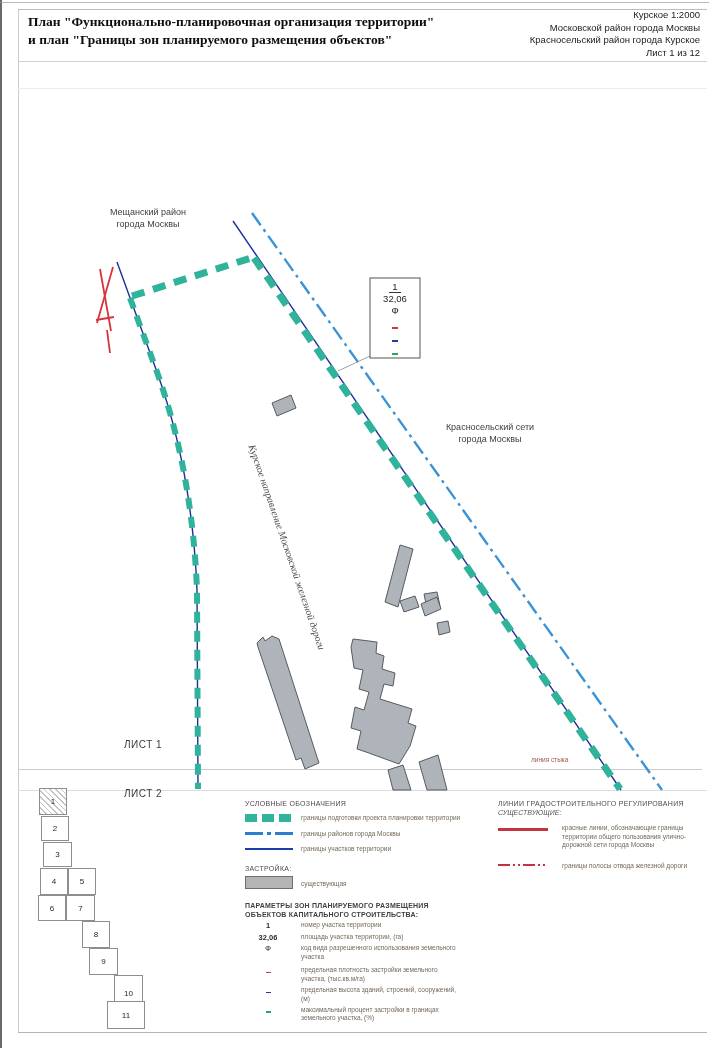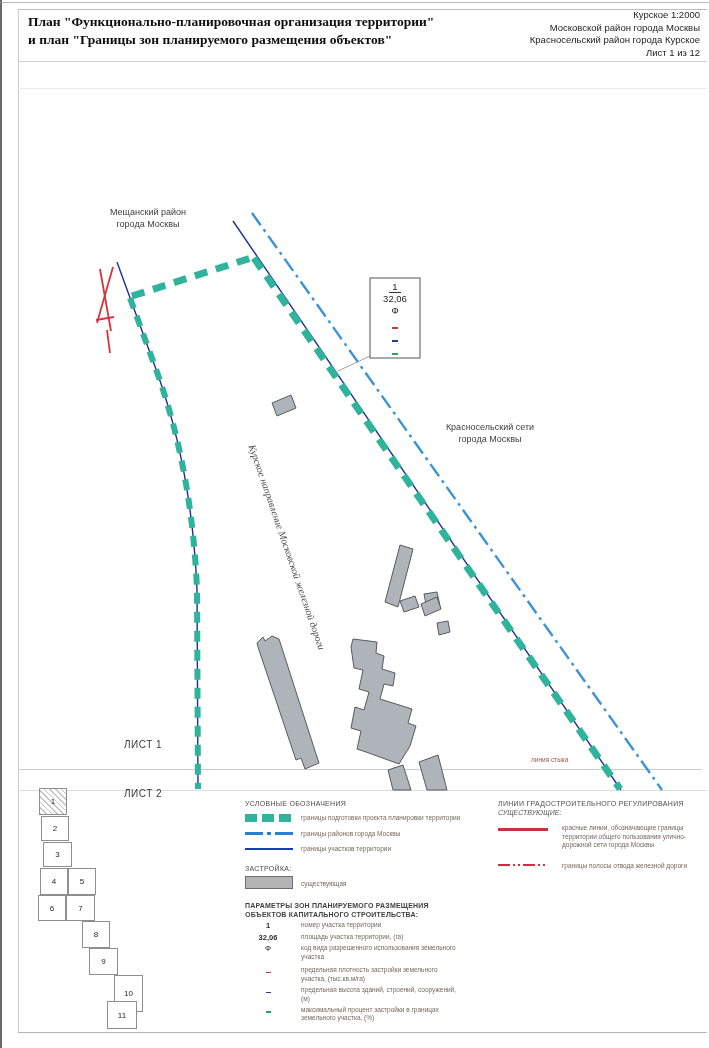--- a/index.html
+++ b/index.html
@@ -161,21 +161,21 @@
   <div class="tile hatch" style="left:39px;top:788px;width:28px;height:27px;">1</div>
   <div class="tile" style="left:41px;top:816px;width:28px;height:25px;">2</div>
   <div class="tile" style="left:43px;top:842px;width:29px;height:25px;">3</div>
   <div class="tile" style="left:40px;top:868px;width:28px;height:27px;">4</div>
   <div class="tile" style="left:68px;top:868px;width:28px;height:27px;">5</div>
   <div class="tile" style="left:38px;top:895px;width:28px;height:26px;">6</div>
   <div class="tile" style="left:66px;top:895px;width:29px;height:26px;">7</div>
   <div class="tile" style="left:82px;top:921px;width:28px;height:27px;">8</div>
   <div class="tile" style="left:89px;top:948px;width:29px;height:27px;">9</div>
   <div class="tile" style="left:94px;top:975px;width:29px;height:37px;margin-left:20px;">10</div>
-  <div class="tile" style="left:107px;top:1001px;width:30px;height:28px;">11</div>
+  <div class="tile" style="left:107px;top:1001px;width:38px;height:28px;">11</div>
 
   <div class="abs legend-c">
     <div class="lg-title">УСЛОВНЫЕ ОБОЗНАЧЕНИЯ</div>
     <div class="lg-row">
       <div class="lg-sym">
           <span class="sw-teal">
             <i></i>
             <i></i>
             <i></i>
           </span>

